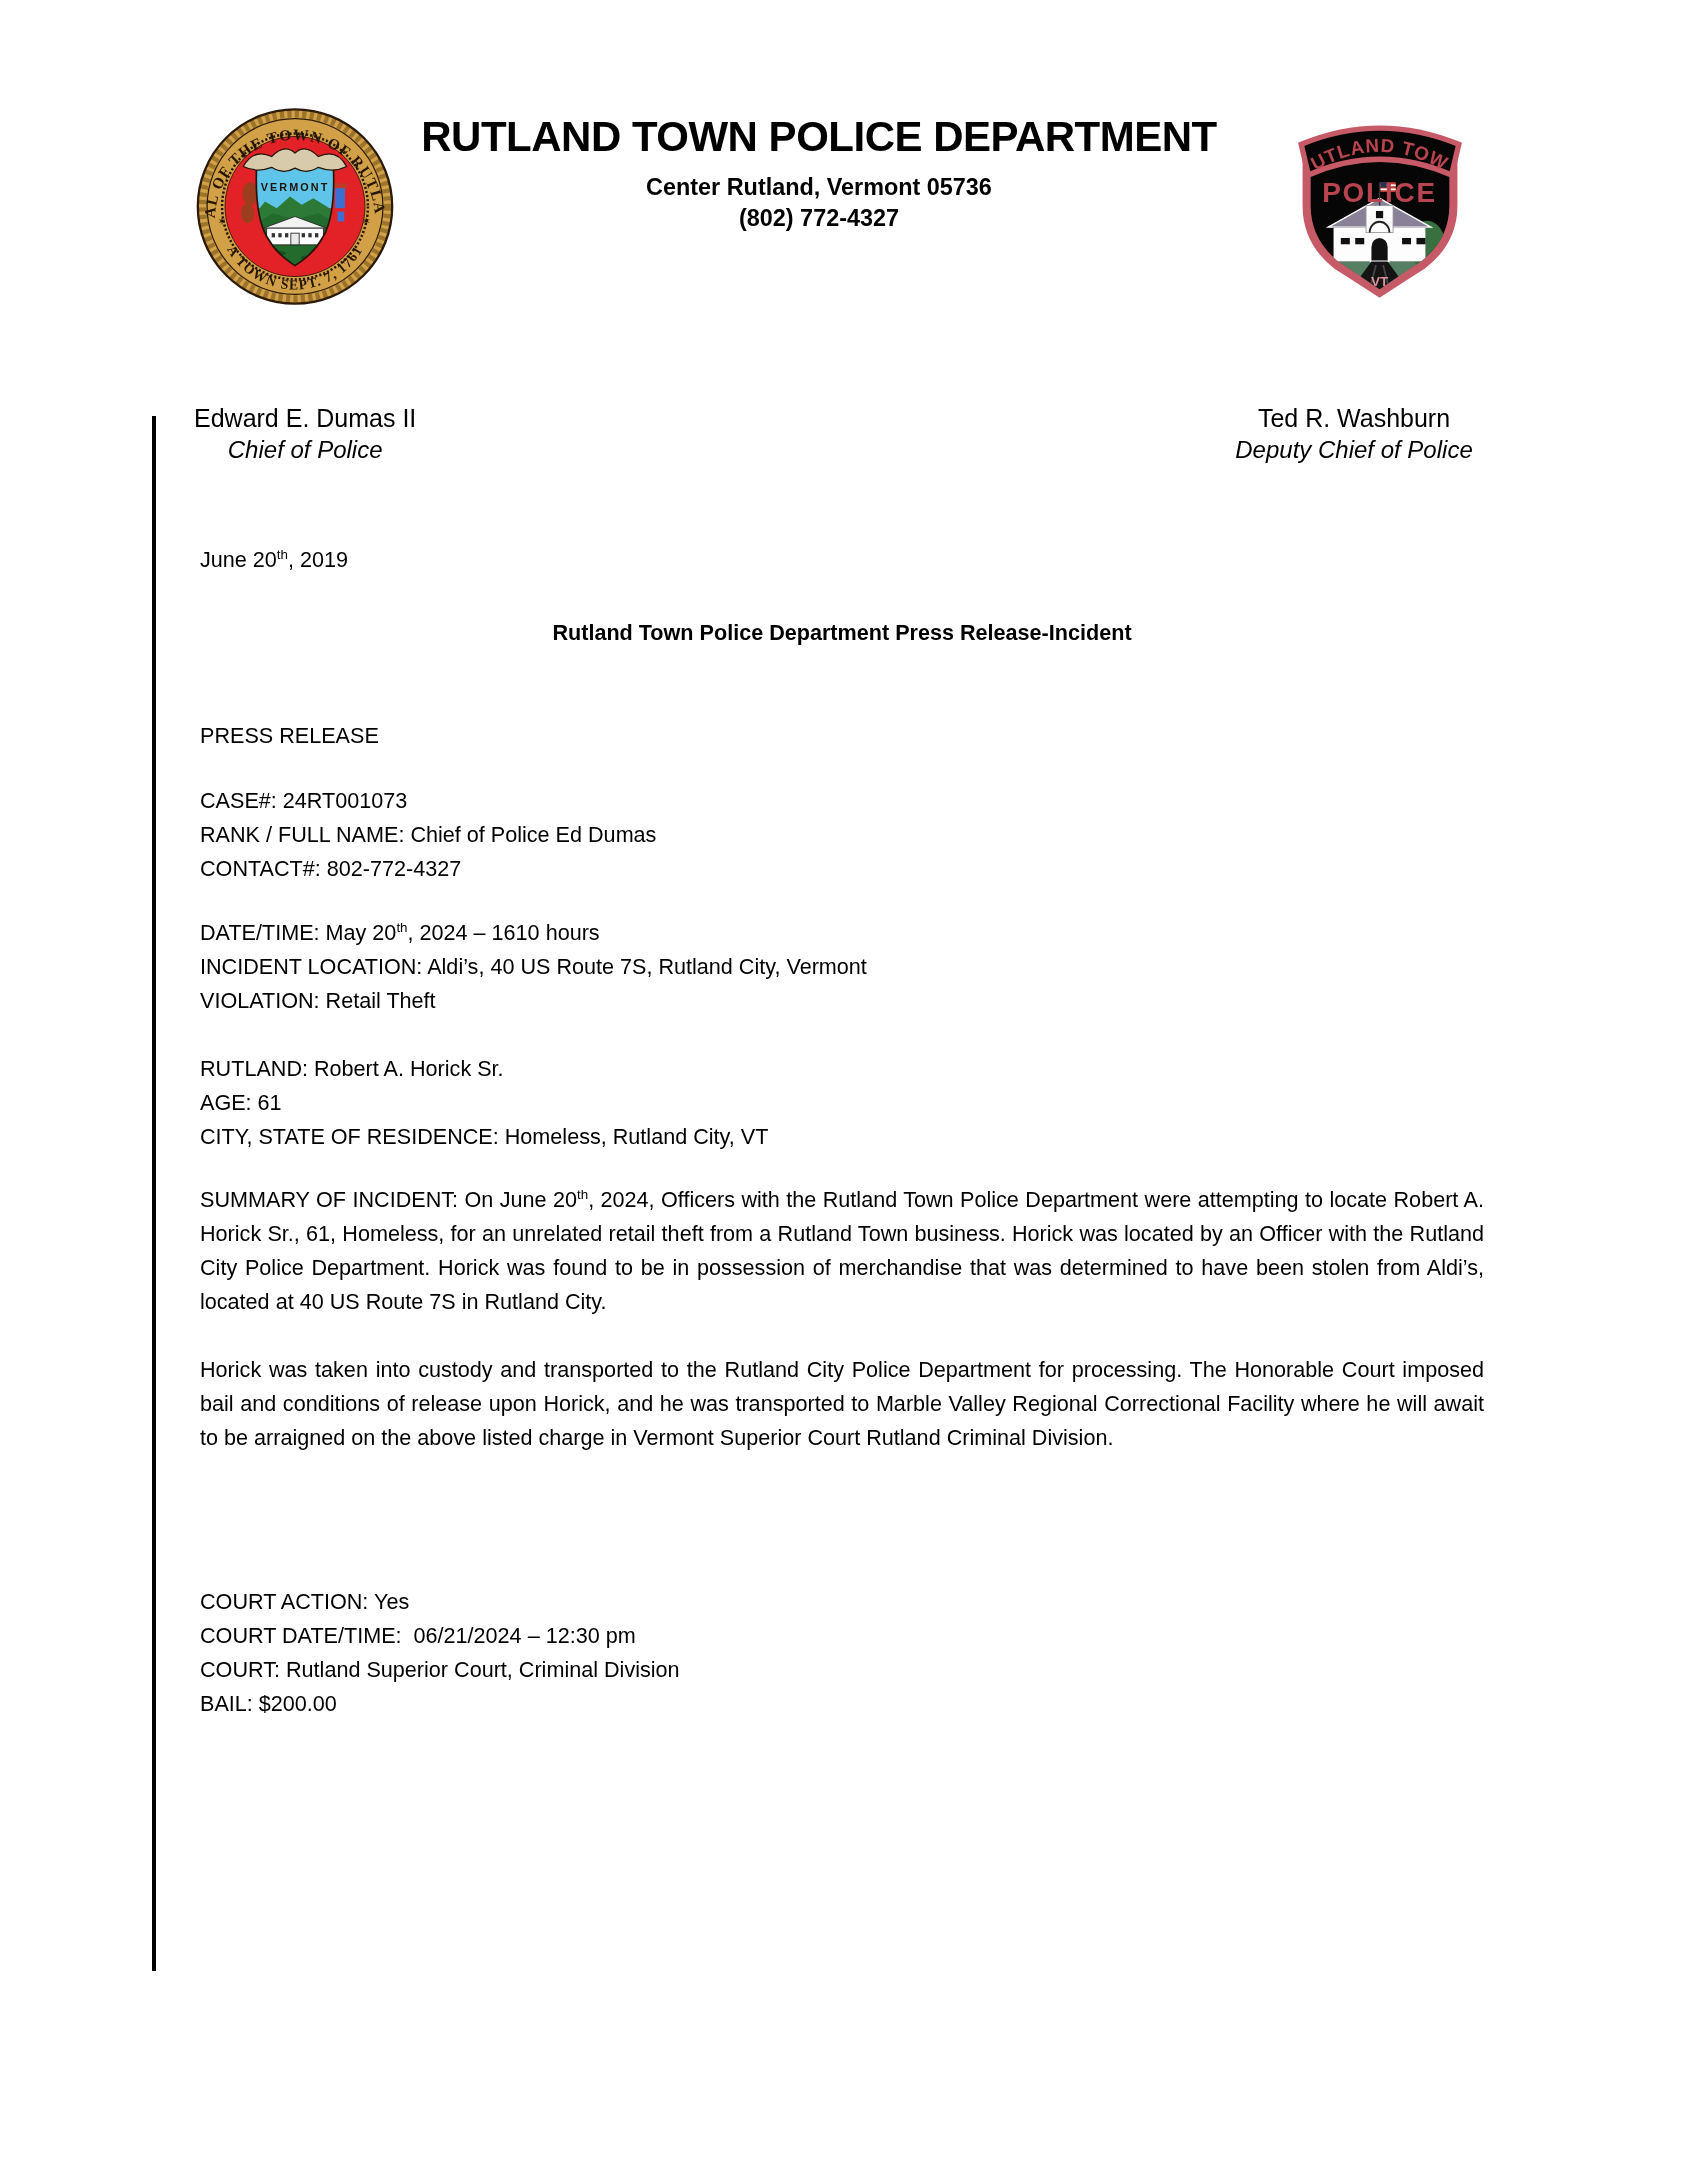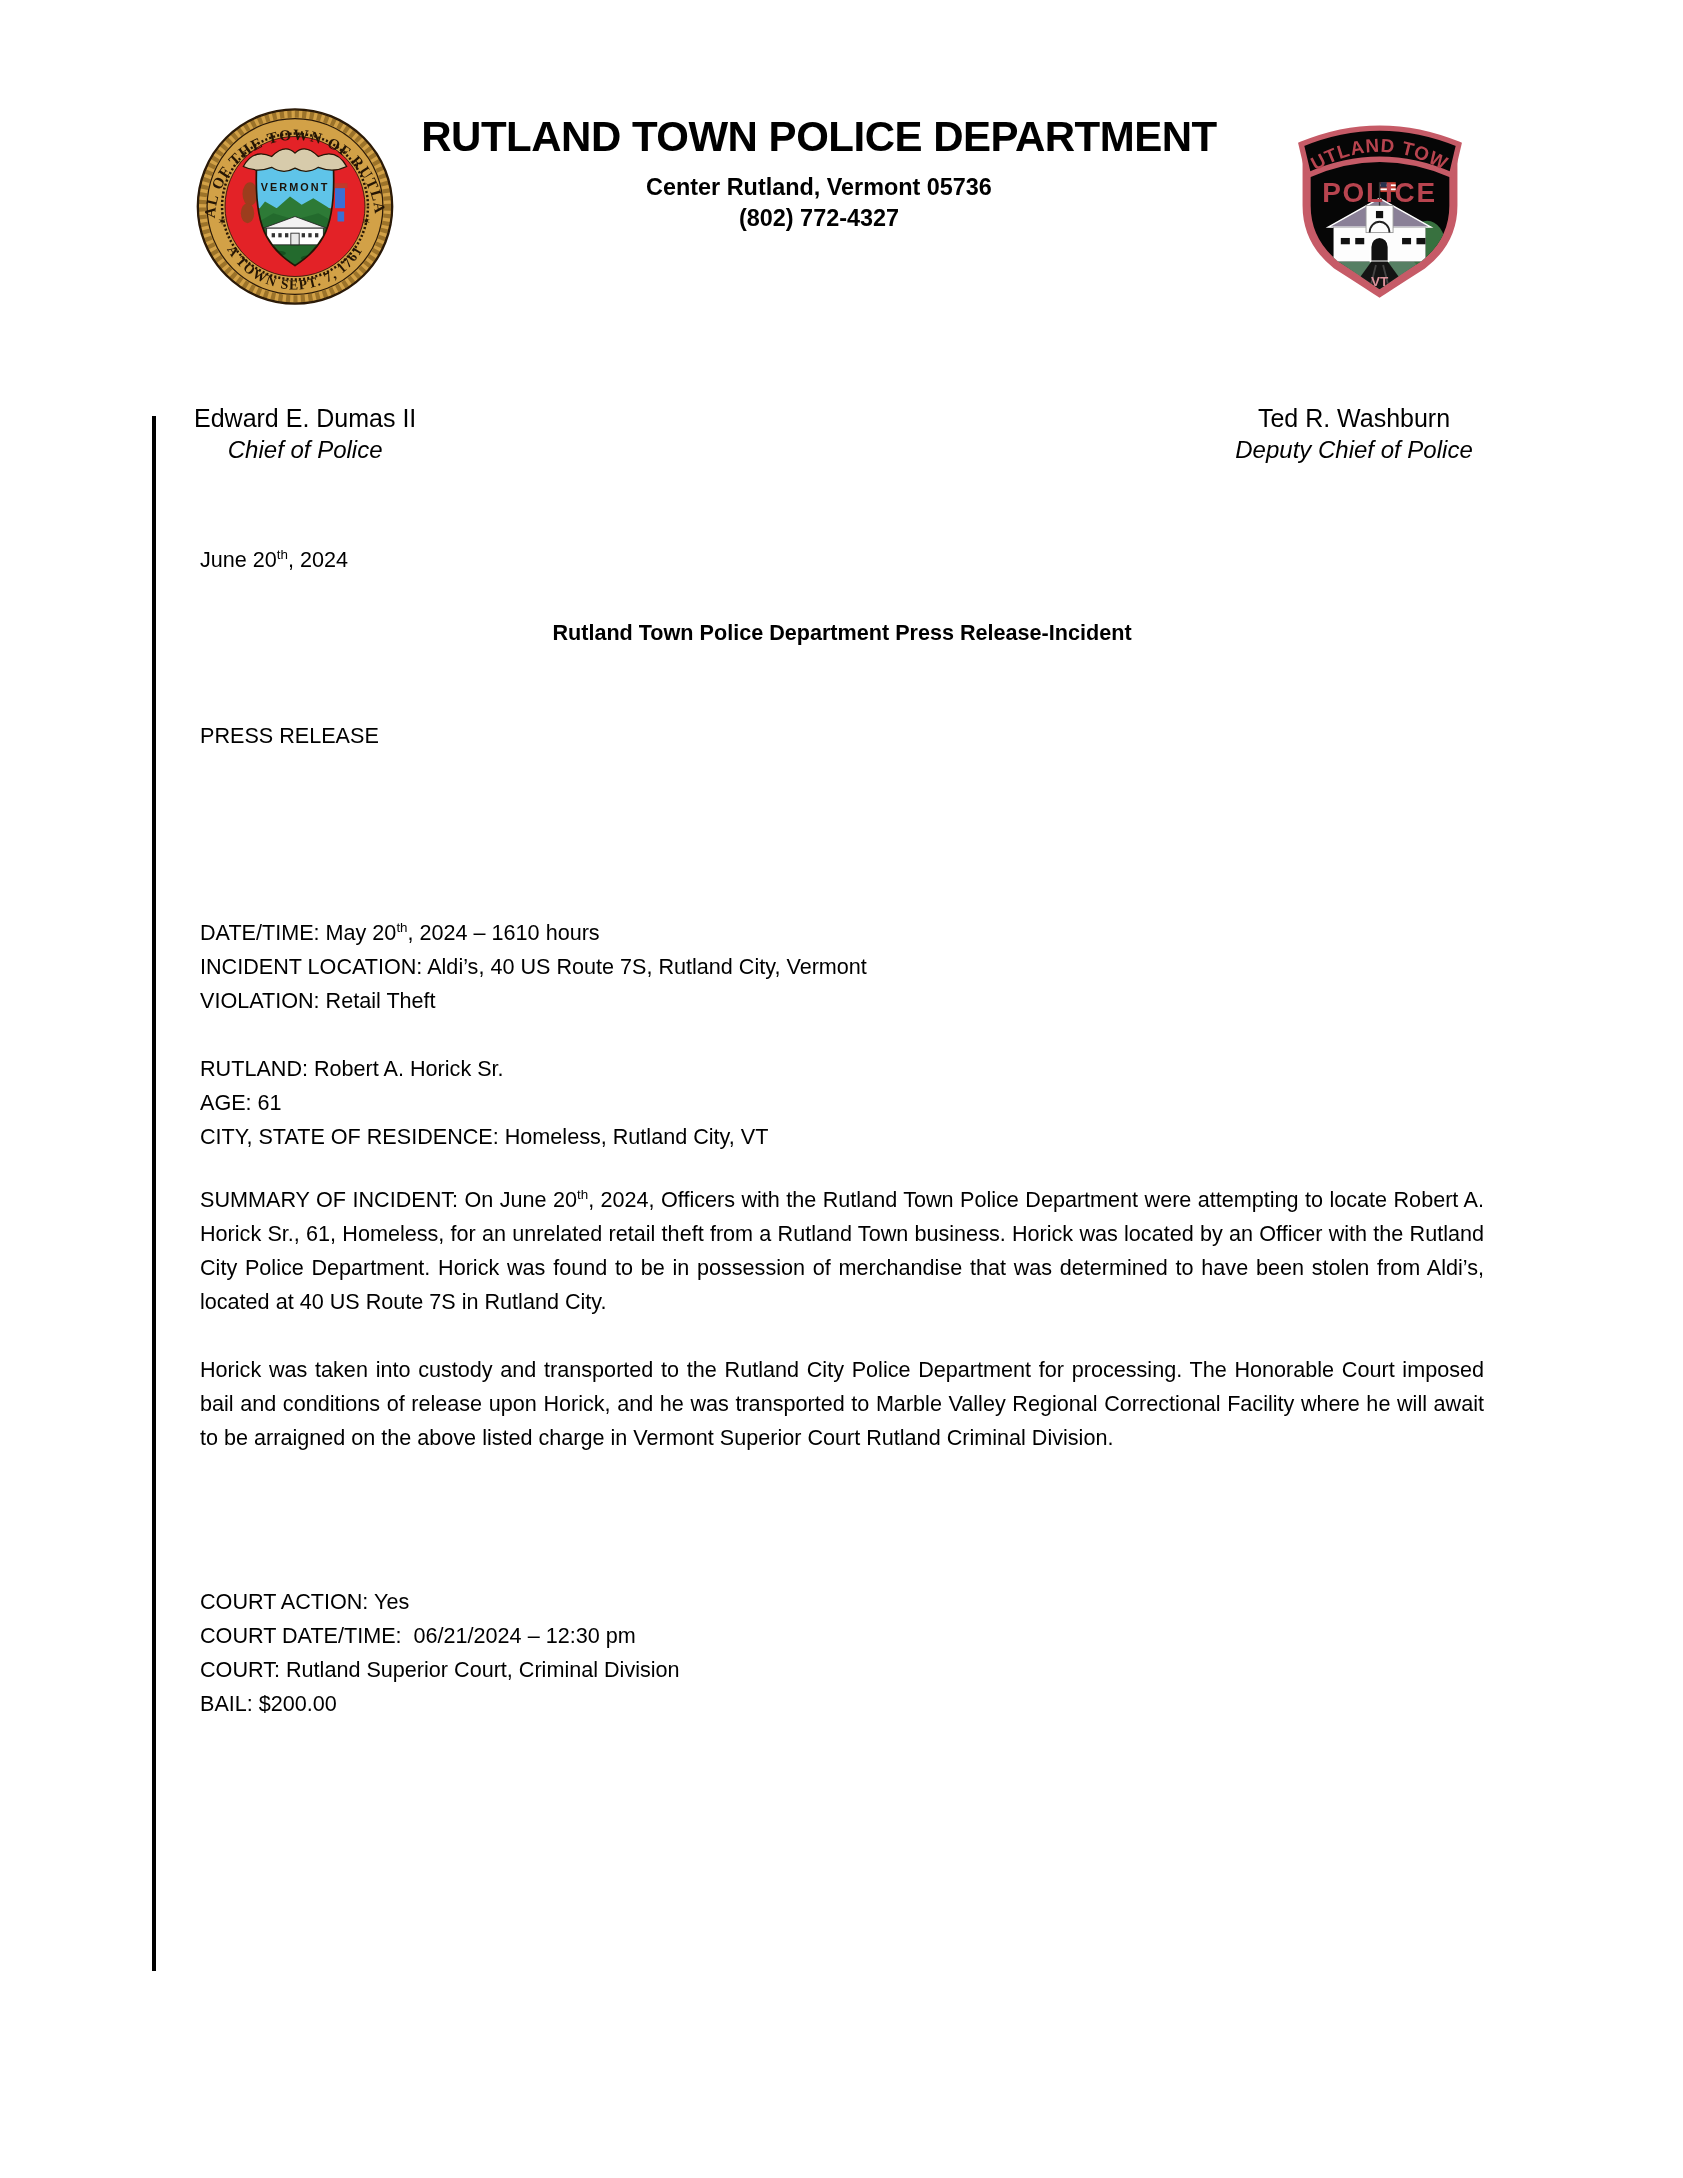--- a/index.html
+++ b/index.html
@@ -152,31 +152,36 @@
     <div class="tl">Chief of Police</div>
   </div>
   <div class="abs official official-right">
     <div class="nm">Ted R. Washburn</div>
     <div class="tl">Deputy Chief of Police</div>
   </div>
 
   <div class="abs vrule"></div>
 
   <div class="abs col bodytext" style="top:543px;">
-    <p><span>June 20</span><sup>th</sup><span>, 2024</span></p>
+    <p><span>June 20</span><sup>th</sup><span>, 2019</span></p>
   </div>
 
   <div class="abs col bodytext center" style="top:616px;">
     <p class="bold">Rutland Town Police Department Press Release-Incident</p>
   </div>
 
   <div class="abs col bodytext" style="top:719px;">
     <p>PRESS RELEASE</p>
   </div>
 
+  <div class="abs col bodytext" style="top:784px;">
+    <p>CASE#: 24RT001073</p>
+    <p>RANK / FULL NAME: Chief of Police Ed Dumas</p>
+    <p>CONTACT#: 802-772-4327</p>
+  </div>
 
   <div class="abs col bodytext" style="top:916px;">
     <p><span>DATE/TIME: May 20</span><sup>th</sup><span>, 2024 – 1610 hours</span></p>
     <p>INCIDENT LOCATION: Aldi’s, 40 US Route 7S, Rutland City, Vermont</p>
     <p>VIOLATION: Retail Theft</p>
   </div>
 
   <div class="abs col bodytext" style="top:1052px;">
     <p>RUTLAND: Robert A. Horick Sr.</p>
     <p>AGE: 61</p>

